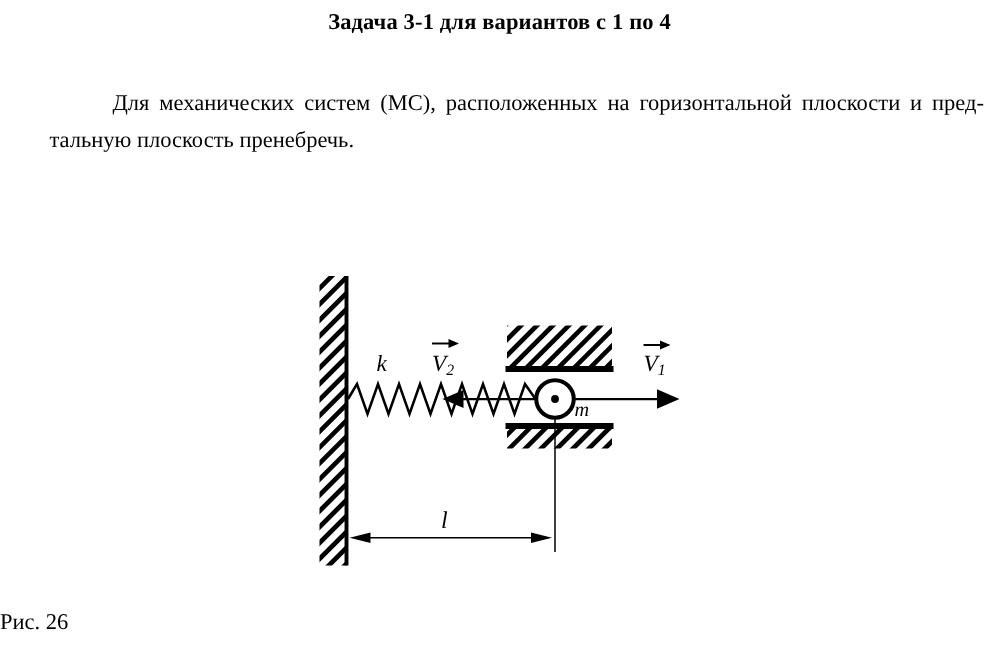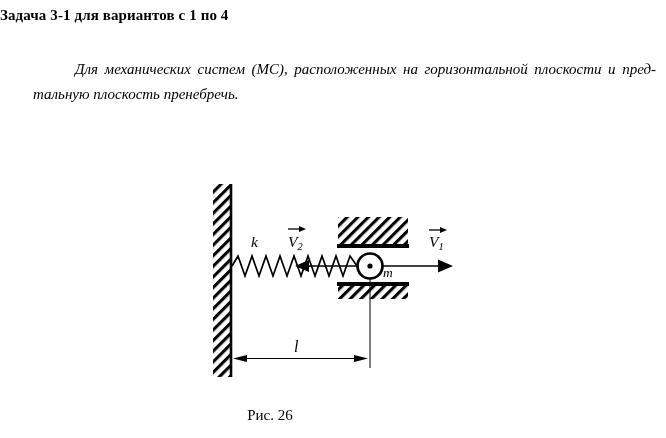--- a/index.html
+++ b/index.html
@@ -13,31 +13,31 @@
     position: relative;
     font-family: "Liberation Serif", serif;
     color: #000;
     overflow: hidden;
   }
   .title {
     position: absolute;
     top: 7px;
     left: 0;
     width: 666px;
+    text-align: center;
     font-size: 15px;
     font-weight: bold;
     letter-spacing: 0.1px;
   }
   .paragraph {
     position: absolute;
     left: 33px;
     top: 57px;
     width: 623px;
     font-size: 15px;
-    font-style: italic;
   }
   .pline {
     width: 623px;
     height: 25.2px;
     line-height: 25.2px;
     text-align: justify;
     text-align-last: justify;
     white-space: nowrap;
   }
   .pline.first { text-indent: 42px; }
@@ -47,21 +47,20 @@
     left: 0;
     top: 0;
     width: 666px;
     height: 438px;
   }
   .caption {
     position: absolute;
     top: 407px;
     left: 0;
     width: 540px;
-    text-align: center;
     font-size: 15px;
   }
   svg text {
     font-family: "Liberation Serif", serif;
     font-style: italic;
     fill: #000;
   }
 </style>
 </head>
 <body>

